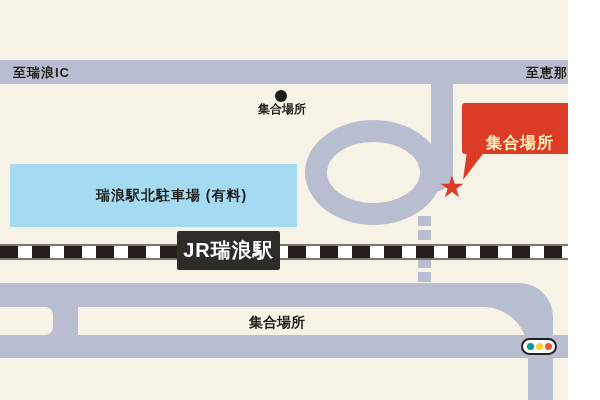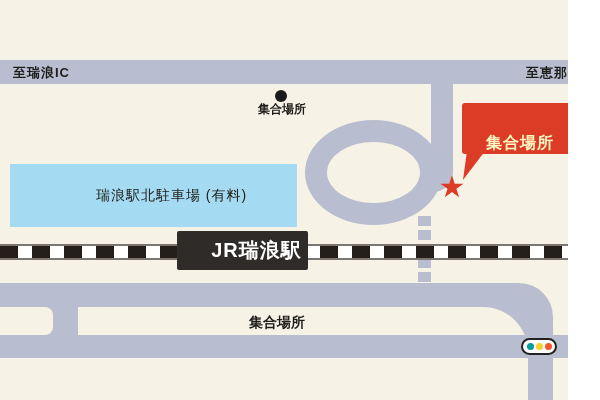--- a/index.html
+++ b/index.html
@@ -31,29 +31,29 @@
     background:repeating-linear-gradient(to bottom, var(--road) 0 10px, transparent 10px 14px);
   }
   
   .railway{
     left:0; top:244px; width:600px; height:12px; z-index:2;
     border-top:2px solid var(--rail-line); border-bottom:2px solid var(--rail-line);
     background:repeating-linear-gradient(to right, var(--railway-dark) 0 18px, #ffffff 18px 32px);
   }
   .station-box{
     left:177px; top:231px; width:103px; height:39px; background:var(--station-box);
-    border-radius:2px; z-index:3; display:flex; align-items:center; justify-content:center;padding-left:28px;
+    border-radius:2px; z-index:3; display:flex; align-items:center; justify-content:center;
   }
   .station-box span{color:#fff; font-size:20px; font-weight:700; letter-spacing:1px;}
   
   .parking{
     left:10px; top:164px; width:287px; height:63px; background:var(--parking); z-index:2;
     display:flex; align-items:center; justify-content:center;
   }
-  .parking span{font-size:14px; font-weight:400; letter-spacing:1px;margin-left:36px;}
+  .parking span{font-size:14px; font-weight:700; letter-spacing:1px;margin-left:36px;}
   
   .bend-area{left:460px; top:283px; width:93px; height:117px; border-top-right-radius:34px; z-index:1;}
   .upper-band{left:0; top:283px; width:500px; height:24px; z-index:1;}
   .connector-base{left:0; top:283px; width:78px; height:52px; z-index:1;}
   .gap-cutout{left:78px; top:307px; width:450px; height:93px; background:var(--background);
     border-radius:22px 45px 0 0; z-index:2;}
   .island-cutout{left:-6px; top:307px; width:59px; height:28px; background:var(--background);
     border-radius:0 8px 8px 0; z-index:2;}
   .lower-band{left:0; top:335px; width:600px; height:23px; z-index:3;}
   .plaza-label{left:207px; top:314px; width:140px; text-align:center; font-size:14px; font-weight:700; z-index:6;}

